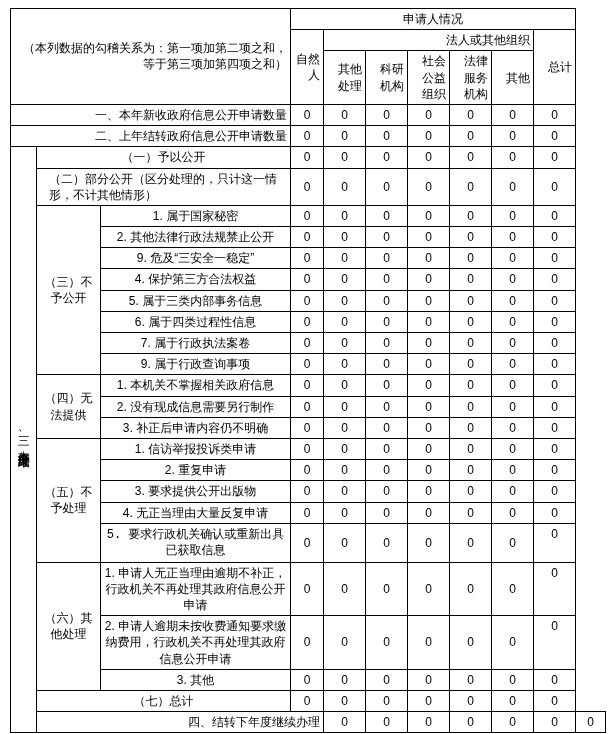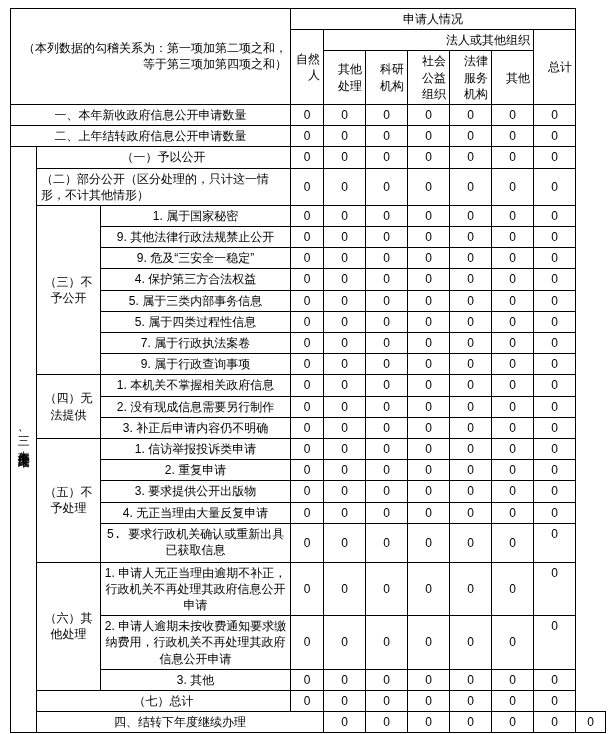--- a/index.html
+++ b/index.html
@@ -73,21 +73,21 @@
   }
   .lvl2 .l2in {
     display: inline-block;
     text-align: center;
   }
   .lvl3 {
     text-align: center;
     padding-left: 4px;
   }
   .span-label {
-    text-align: center;
+    text-align: right;
     padding-left: 4px;
   }
   .top-group {
     text-align: center;
   }
   .tall { height: 34px; font-family: Liberation Mono, monospace; }
 </style>
 </head>
 <body>
 
@@ -152,21 +152,21 @@
       <td class="num">0</td>
       <td class="num">0</td>
       <td class="num">0</td>
       <td class="num">0</td>
       <td class="num">0</td>
       <td class="num">0</td>
       <td class="num-total">0</td>
     </tr>
 
     <tr>
-      <td class="lvl2" colspan="2" style="text-align:left;padding-left:4px;">（二）部分公开（区分处理的，只计这一情形，不计其他情形）</td>
+      <td class="lvl2" colspan="2" style="text-align:left;padding-left:12px;">（二）部分公开（区分处理的，只计这一情形，不计其他情形）</td>
       <td class="num">0</td>
       <td class="num">0</td>
       <td class="num">0</td>
       <td class="num">0</td>
       <td class="num">0</td>
       <td class="num">0</td>
       <td class="num-total">0</td>
     </tr>
 
     <tr>
@@ -174,21 +174,21 @@
       <td class="lvl3">1. 属于国家秘密</td>
       <td class="num">0</td>
       <td class="num">0</td>
       <td class="num">0</td>
       <td class="num">0</td>
       <td class="num">0</td>
       <td class="num">0</td>
       <td class="num-total">0</td>
     </tr>
     <tr>
-      <td class="lvl3">9. 其他法律行政法规禁止公开</td>
+      <td class="lvl3">2. 其他法律行政法规禁止公开</td>
       <td class="num">0</td>
       <td class="num">0</td>
       <td class="num">0</td>
       <td class="num">0</td>
       <td class="num">0</td>
       <td class="num">0</td>
       <td class="num-total">0</td>
     </tr>
     <tr>
       <td class="lvl3">9. 危及“三安全一稳定”</td>
@@ -214,21 +214,21 @@
       <td class="lvl3">5. 属于三类内部事务信息</td>
       <td class="num">0</td>
       <td class="num">0</td>
       <td class="num">0</td>
       <td class="num">0</td>
       <td class="num">0</td>
       <td class="num">0</td>
       <td class="num-total">0</td>
     </tr>
     <tr>
-      <td class="lvl3">5. 属于四类过程性信息</td>
+      <td class="lvl3">6. 属于四类过程性信息</td>
       <td class="num">0</td>
       <td class="num">0</td>
       <td class="num">0</td>
       <td class="num">0</td>
       <td class="num">0</td>
       <td class="num">0</td>
       <td class="num-total">0</td>
     </tr>
     <tr>
       <td class="lvl3">7. 属于行政执法案卷</td>

